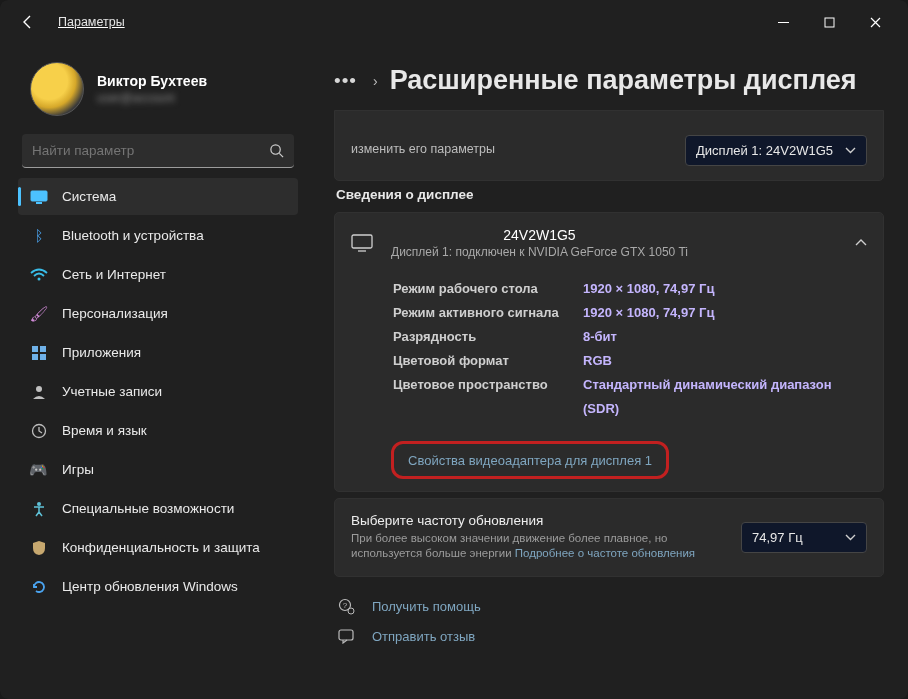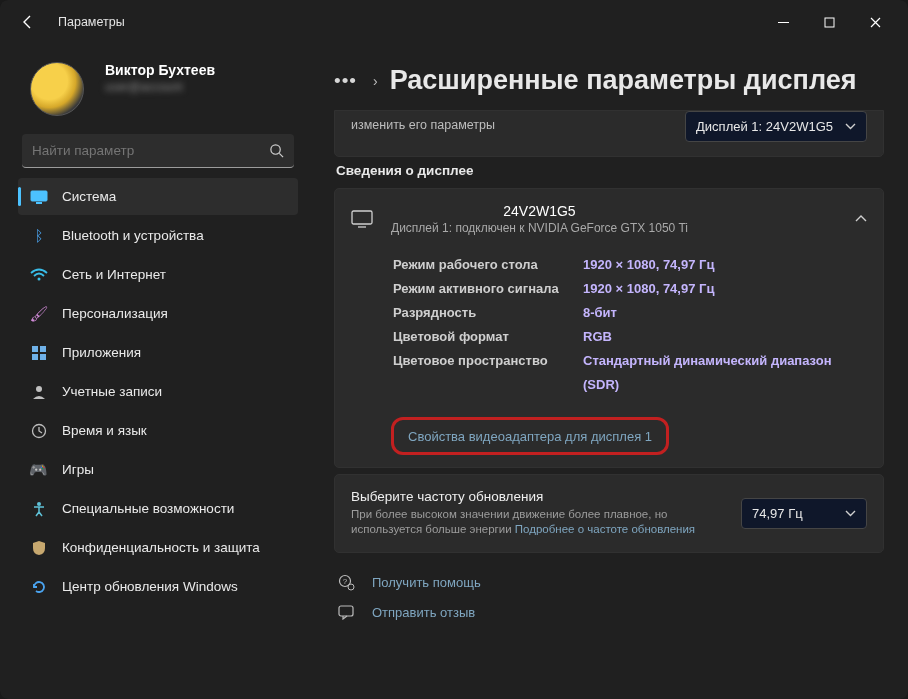--- a/index.html
+++ b/index.html
@@ -1,25 +1,25 @@
 <!DOCTYPE html>
 <html><head>
 <meta charset="utf-8">
 <style>
   * { margin:0; padding:0; box-sizing:border-box; font-family:"Segoe UI",Arial,sans-serif; }
   body { background:#1a1a1a; width:908px; height:699px; overflow:hidden; border-radius:8px; position:relative; }
   .window { width:908px; height:699px; background:#202020; display:flex; flex-direction:column; border-radius:8px; overflow:hidden; }
-  .titlebar { height:44px; display:flex; align-items:center; padding:0 10px 0 18px; color:#fff; }
+  .titlebar { height:44px; display:flex; align-items:center; padding:0 10px 0 18px; color:#fff;text-decoration:underline; }
   .titlebar .back { width:20px; height:20px; display:flex; align-items:center; justify-content:center; margin-right:20px; }
   .titlebar .title { font-size:12.5px; color:#e4e4e4; flex:1; }
   .winbtns { display:flex; }
   .winbtn { width:46px; height:32px; display:flex; align-items:center; justify-content:center; color:#fff; }
   .content { display:flex; flex:1; overflow:hidden; }
   .sidebar { width:310px; padding:10px 12px 0 18px; overflow-y:auto; }
-  .profile { display:flex; gap:21px; padding:8px 12px 14px 12px; }
+  .profile { display:flex; align-items:center; gap:13px; padding:8px 12px 14px 12px; }
   .avatar { width:54px; height:54px; border-radius:50%; background:radial-gradient(circle at 35% 35%, #f7d04a 0 38%, #d6a82a 55%, #3a3a3a 75%); border:1px solid #555; }
   .profile-name { font-size:14px; color:#fff; font-weight:600; }
   .profile-sub { font-size:12px; color:#8b8b8b; margin-top:2px; filter:blur(3px); }
   .search { margin:4px 4px 10px 4px; background:#2d2d2d; height:34px; border-radius:4px; border-bottom:1px solid #9c9c9c; display:flex; align-items:center; padding:0 10px; }
   .search input { flex:1; background:transparent; border:none; color:#ef4444; font-size:13.5px; outline:none; }
   .search .sicon { color:#cfcfcf; }
   .nav { margin-top:4px; }
   .nav-item { display:flex; align-items:center; height:37px; padding:0 12px; color:#eaeaea; font-size:13.5px; gap:14px; border-radius:4px; margin-bottom:2px; position:relative; }
   .nav-item.sel { background:#2d2d2d; }
   .nav-item.sel::before { content:""; position:absolute; left:0; top:9px; bottom:9px; width:3px; background:#4cc2ff; border-radius:2px; }
@@ -27,21 +27,21 @@
   .nic.blue { color:#4cc2ff; } .nic.cyan{color:#39bde8;} .nic.bl2{color:#4aa3ef;}
   .nic.pink{color:#d28bd8;} .nic.grid{color:#6fb1e8;} .nic.key{color:#c0c0c0;}
   .nic.lang{color:#bdbdbd;} .nic.game{color:#6fb36b;} .nic.acc{color:#5fc2d8;}
   .nic.priv{color:#c7a86f;} .nic.upd{color:#4aa3ef;}
   .main { flex:1; padding:0 24px 12px 24px; overflow-y:auto; color:#e8e8e8; }
   .bc { display:flex; align-items:center; gap:12px; margin:22px 0 14px 0; }
   .dots { font-size:19px; color:#d6d6d6; margin-right:4px; letter-spacing:1px; }
   .chev { color:#bdbdbd; font-size:14px; }
   .page-h { font-size:27px; font-weight:600; line-height:1.1; }
   .card { background:#2b2b2b; border:1px solid #313131; border-radius:5px; margin-bottom:6px; }
-  .topcard { display:flex; align-items:center; justify-content:space-between; padding:0 16px 14px 16px; border-radius:0 0 5px 5px;gap:24px; }
+  .topcard { display:flex; align-items:center; justify-content:space-between; padding:24px 16px 14px 16px; border-radius:0 0 5px 5px;gap:24px; }
   .topcard .txt { font-size:12.5px; color:#bdbdbd; max-width:270px; line-height:1.4; }
   .ddl { background:#0f172a; border:1px solid #454545; border-radius:4px; padding:7px 10px; display:flex; align-items:center; gap:12px; font-size:13px; color:#e8e8e8; min-width:174px; justify-content:space-between; }
   .sec-h { font-size:13.5px; font-weight:700; color:#e8e8e8; margin:4px 0 10px 2px; }
   .disp-card { padding:0; }
   .disp-row { display:flex; align-items:center; padding:14px 16px;text-align:center; }
   .disp-ico { width:26px; text-align:center; color:#cfcfcf; margin-right:14px; }
   .disp-name { font-size:14px; color:#fff; }
   .disp-sub { font-size:12px; color:#a9a9a9; margin-top:2px; }
   .chev-up { margin-left:auto; }
   .tbl { padding:4px 16px 12px 58px;font-weight:bold; }

